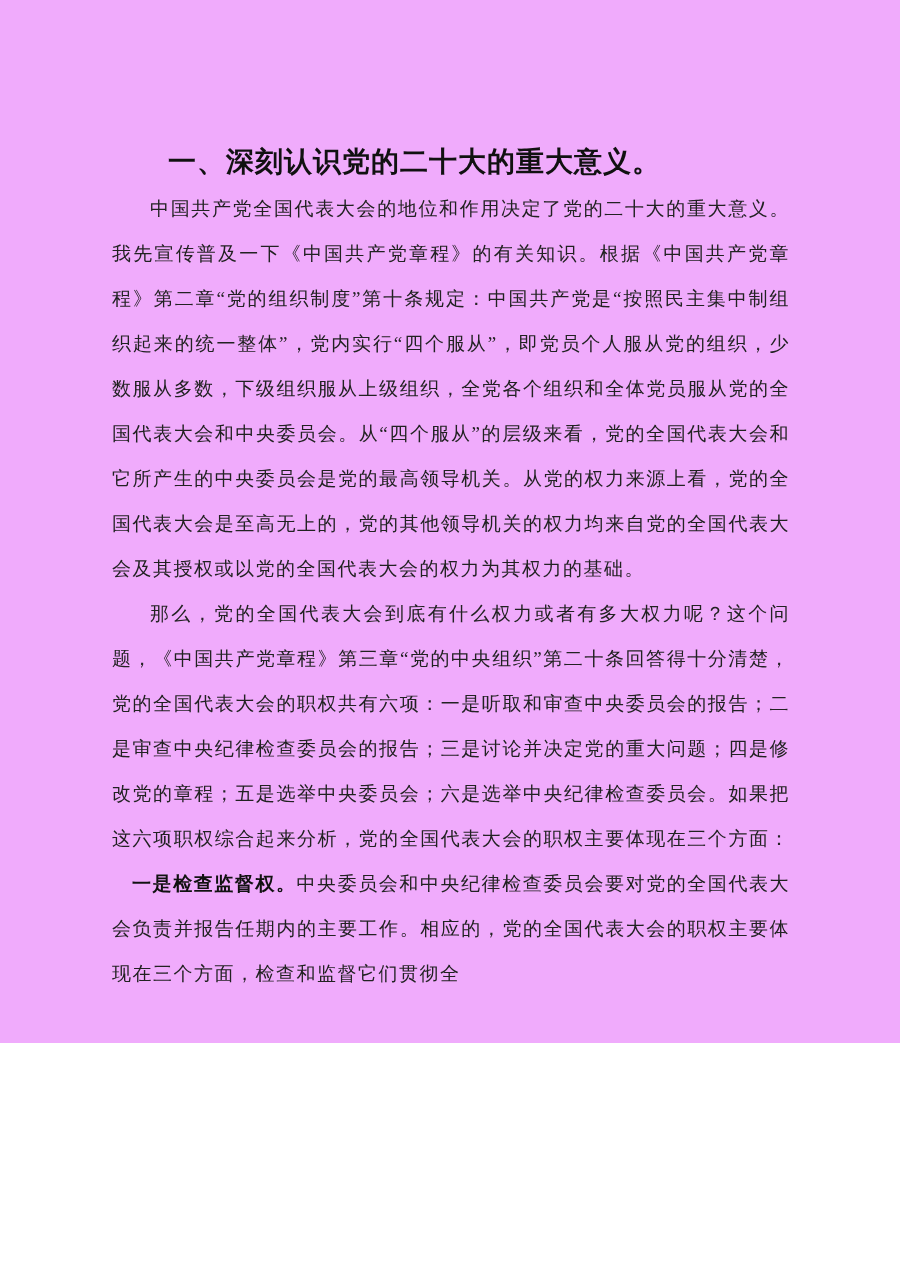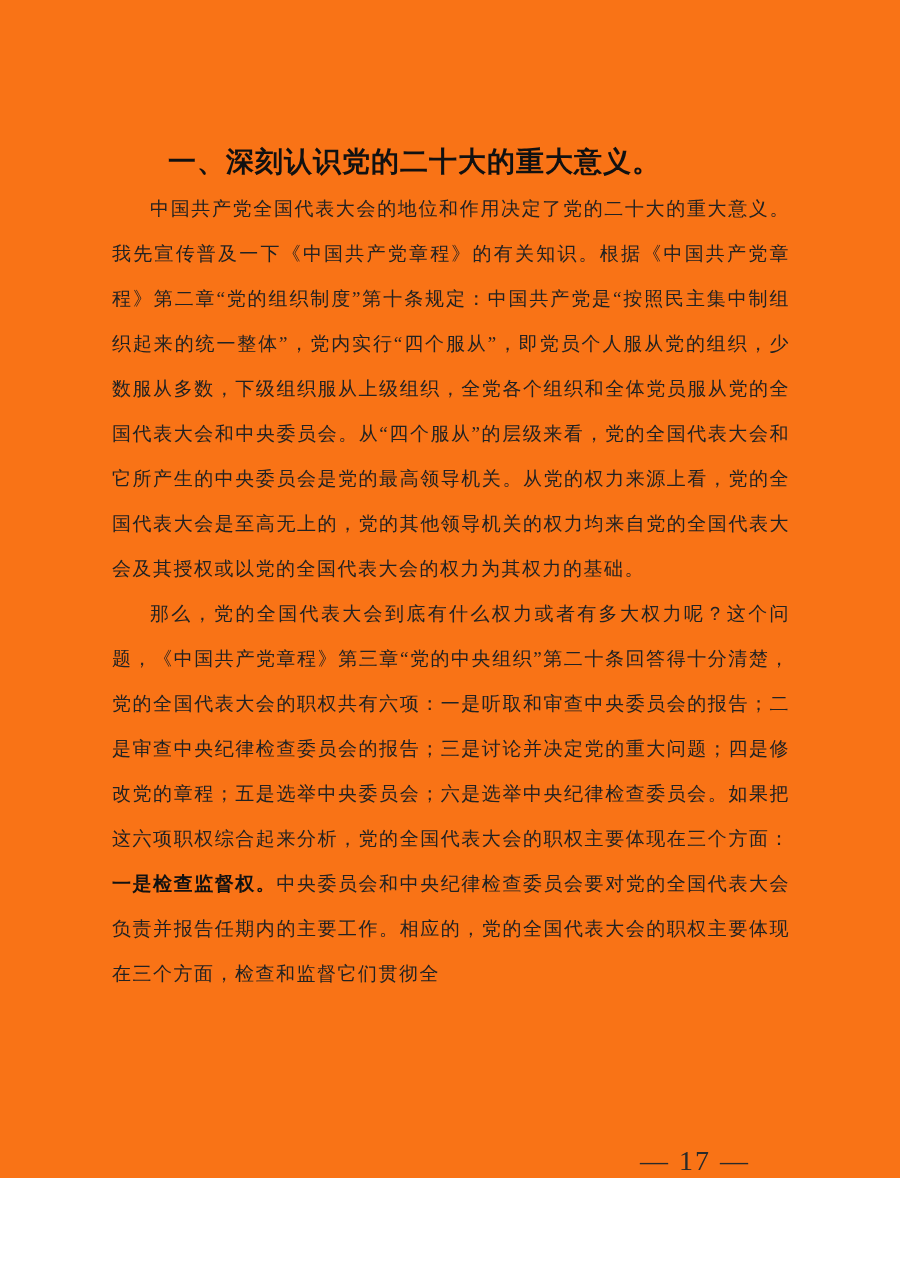--- a/index.html
+++ b/index.html
@@ -3,22 +3,22 @@
 <meta charset="utf-8">
 <style>
   html, body {
     margin: 0;
     padding: 0;
     background: #ffffff;
   }
   .page {
     position: relative;
     width: 900px;
-    height: 1178px;
-    background: #f97316;
+    height: 1043px;
+    background: #f0abfc;
     overflow: hidden;
     color: #1f1f1f;
     font-family: "Liberation Serif", "DejaVu Serif", serif;
   }
   .content {
     position: absolute;
     left: 112px;
     top: 138px;
     width: 678px;
   }
@@ -39,20 +39,21 @@
     letter-spacing: 1.5px;
     text-indent: 2em;
     text-align: justify;
     text-justify: inter-character;
     color: #222222;
     font-family: Liberation Serif, serif;
   }
   .para .emphasis {
     font-weight: 700;
     color: #111111;
+    margin-left: 20px;
   }
   .footer {
     position: absolute;
     top: 1146px;
     right: 150px;
     font-size: 28px;
     line-height: 30px;
     letter-spacing: 2px;
     color: #2a2a2a;
     font-family: Liberation Serif, serif;

